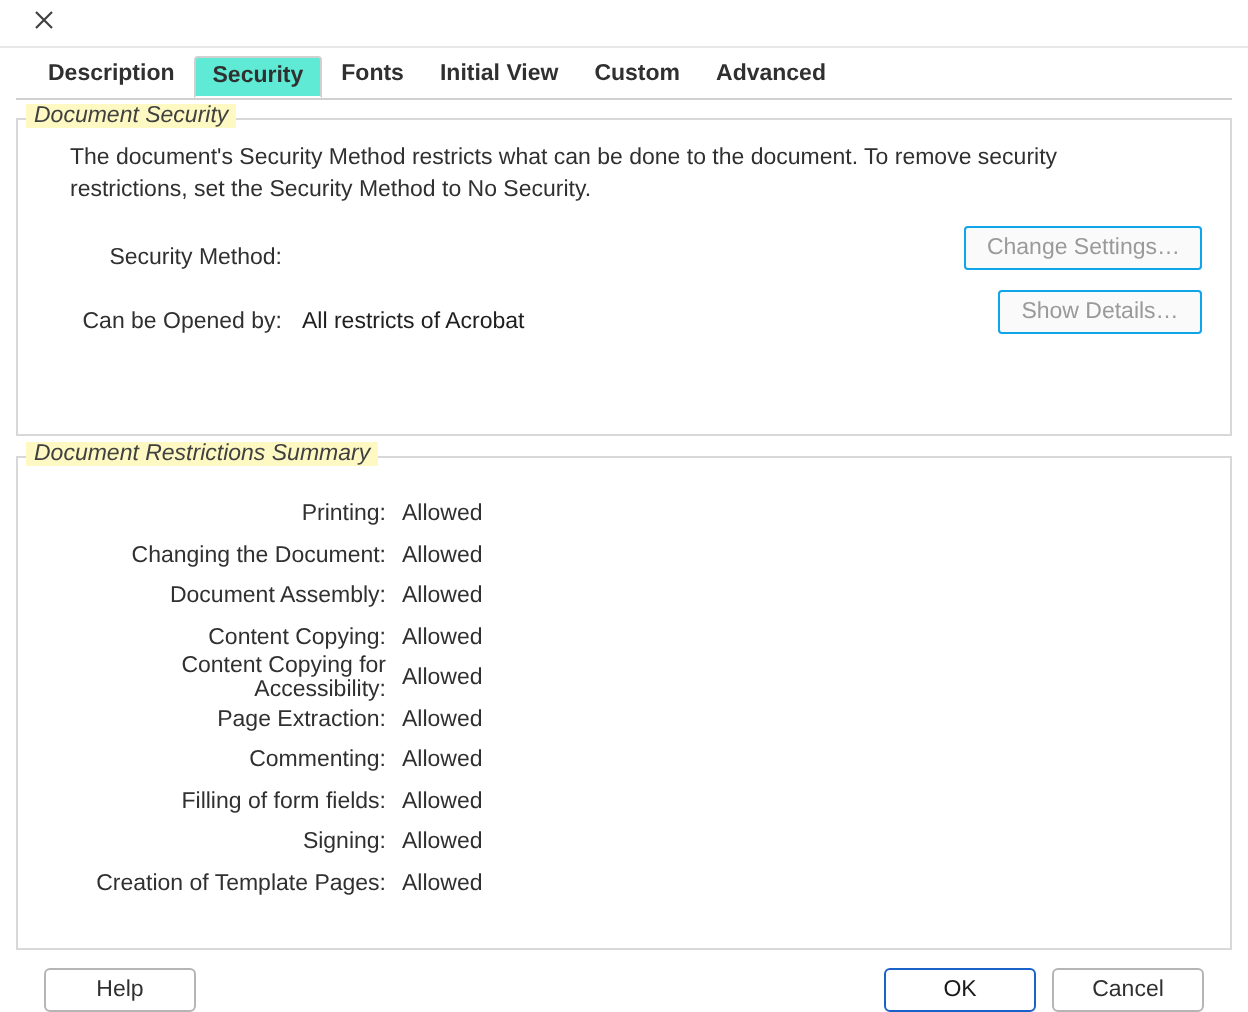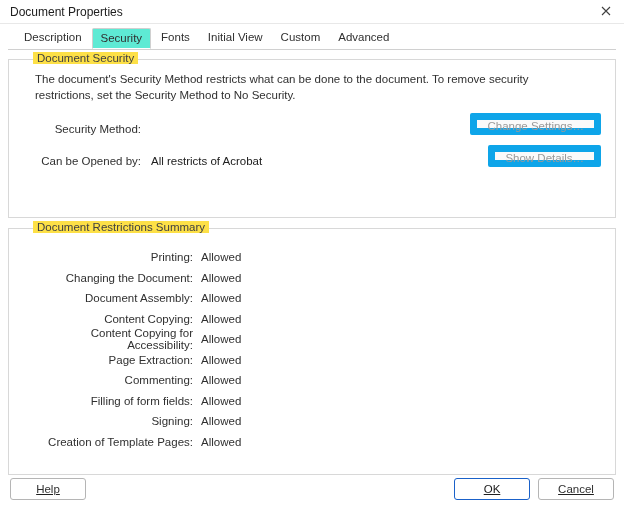--- a/index.html
+++ b/index.html
@@ -45,41 +45,43 @@
     left: 0; right: 0; bottom: -1px;
     height: 1px;
     background: #d0d0d0;
   }
   .tab {
     padding: 3px 8px 4px 8px;
     cursor: default;
     position: relative;
     z-index: 1;
     color: #303030;
+    font-weight: bold;
   }
   .tab.active {
     border: 1px solid #d0d0d0;
     border-bottom: 1px solid #fff;
     background: #5eead4;
     border-top-left-radius: 2px;
     border-top-right-radius: 2px;
   }
   .group {
     border: 1px solid #d8d8d8;
     margin-top: 10px;
     padding: 12px 14px 14px 14px;
     position: relative;
   }
   .group-label {
     position: absolute;
-    top: -8px; left: 24px;
-    background: #fde047;
+    top: -8px; left: 4px;
+    background: #fef9c3;
     padding: 0 4px;
     font-size: 11.5px;
     color: #404040;
+    font-style: italic;
   }
   .intro {
     color: #303030;
     line-height: 1.35;
     margin-bottom: 10px;
     max-width: 520px;
     margin-left: 12px;
   }
   .row {
     display: flex;
@@ -103,21 +105,21 @@
     background: #fff;
     font: inherit;
     padding-left: 4px;
   }
   .row .trailing {
     margin-left: auto;
   }
   button.side {
     height: 22px;
     min-width: 102px;
-    border: 7px solid #0ea5e9;
+    border: 1px solid #0ea5e9;
     background: #fafafa;
     color: #9a9a9a;
     font: inherit;
     padding: 0 10px;
     border-radius: 2px;
   }
   
   .rlist {
     margin: 6px 0 0 0;
   }
@@ -134,24 +136,23 @@
   }
   .rrow .v {
     color: #303030;
   }
   
   .bottombar {
     position: absolute;
     left: 0; right: 0; bottom: 0;
     height: 34px;
     display: flex;
-    align-items: center;
-    padding: 0 10px;
+    align-items: flex-end;
+    padding: 0 22px;
     gap: 8px;
-    text-decoration: underline;
   }
   button.btn {
     height: 22px;
     min-width: 76px;
     border: 1px solid #b5b5b5;
     background: #fff;
     font: inherit;
     border-radius: 3px;
     padding: 0 14px;
     color: #303030;
@@ -160,21 +161,20 @@
     border-color: #1a61c9;
     color: #1a1a1a;
     min-width: 76px;
   }
   .spacer { flex: 1; }
 </style>
 </head>
 <body>
 
 <div class="titlebar">
-  <span class="title">Document Properties</span>
   <div class="close">
     <span>
       <svg viewBox="0 0 10 10">
           <path d="M1 1 L9 9 M9 1 L1 9" stroke="#404040" stroke-width="1.1" fill="none"></path>
         </svg>
     </span>
   </div>
 </div>
 
 <div class="client">

